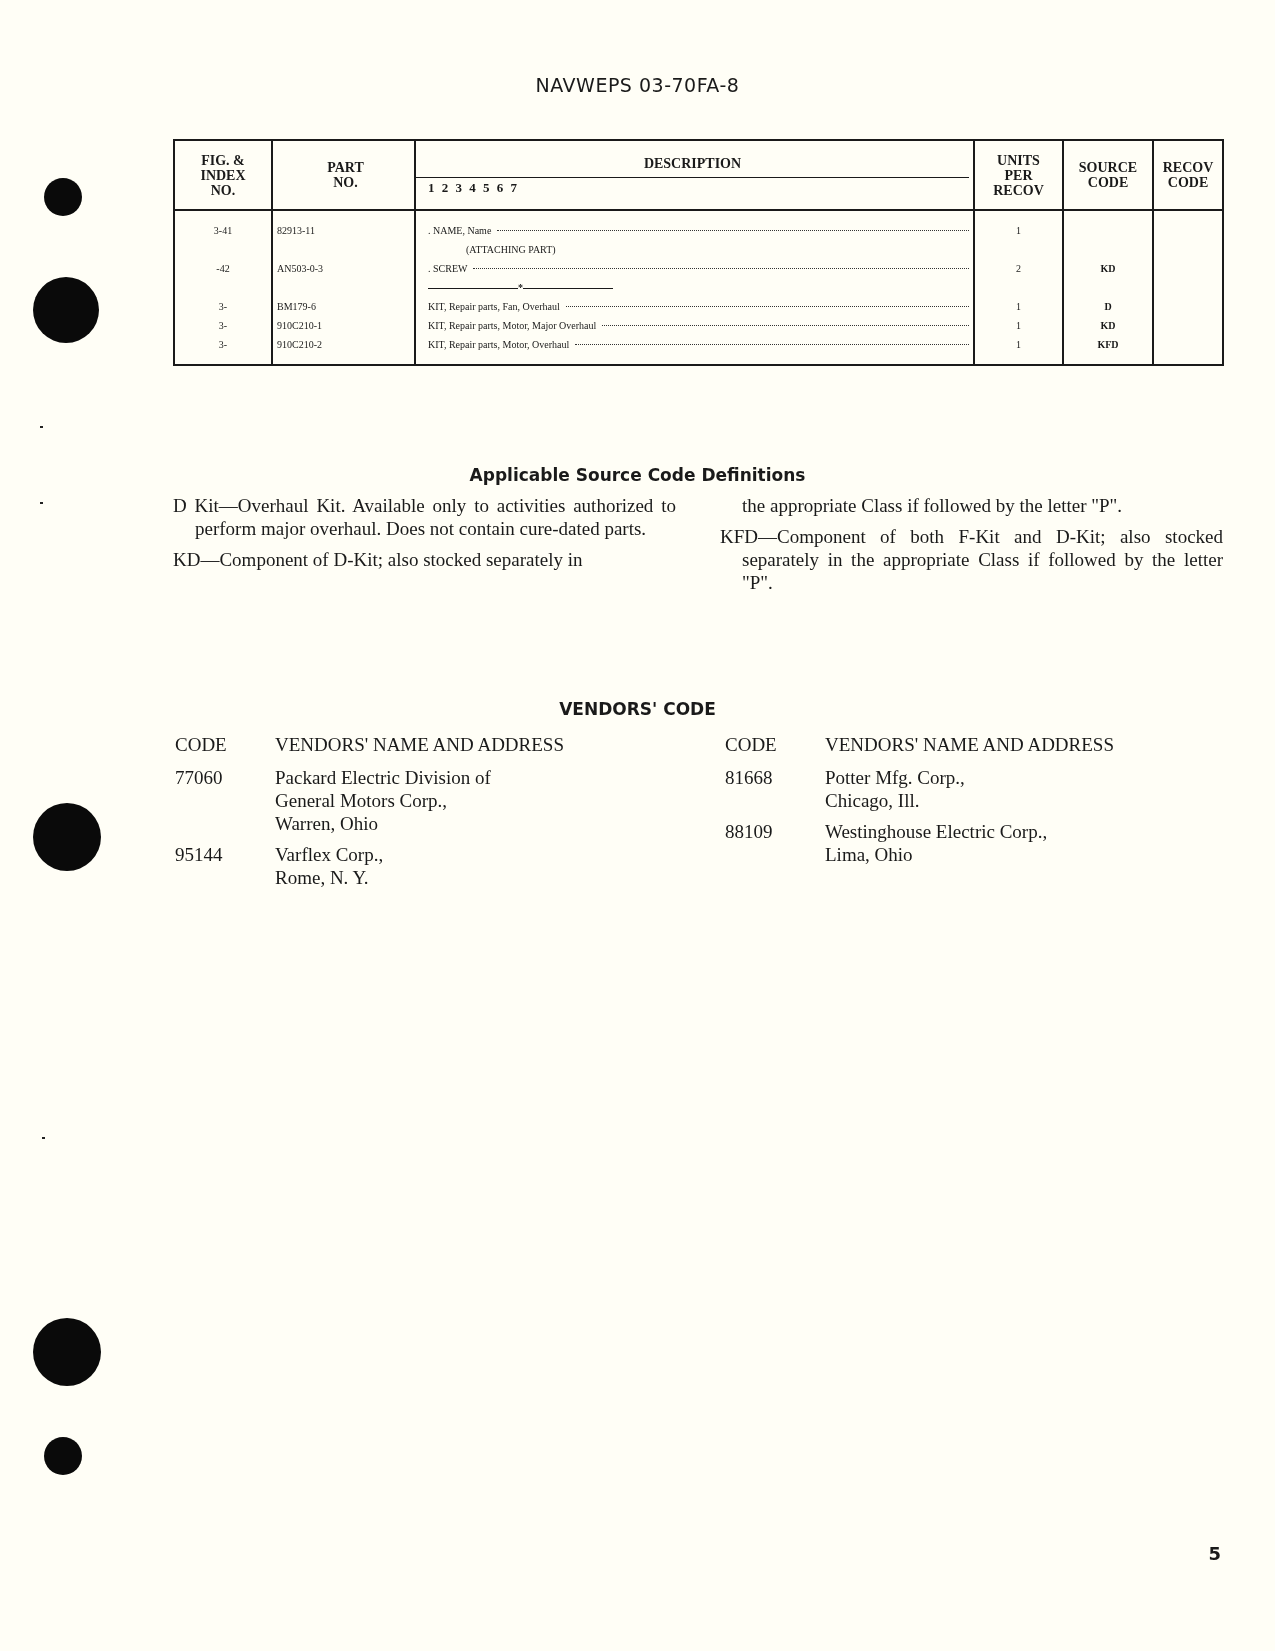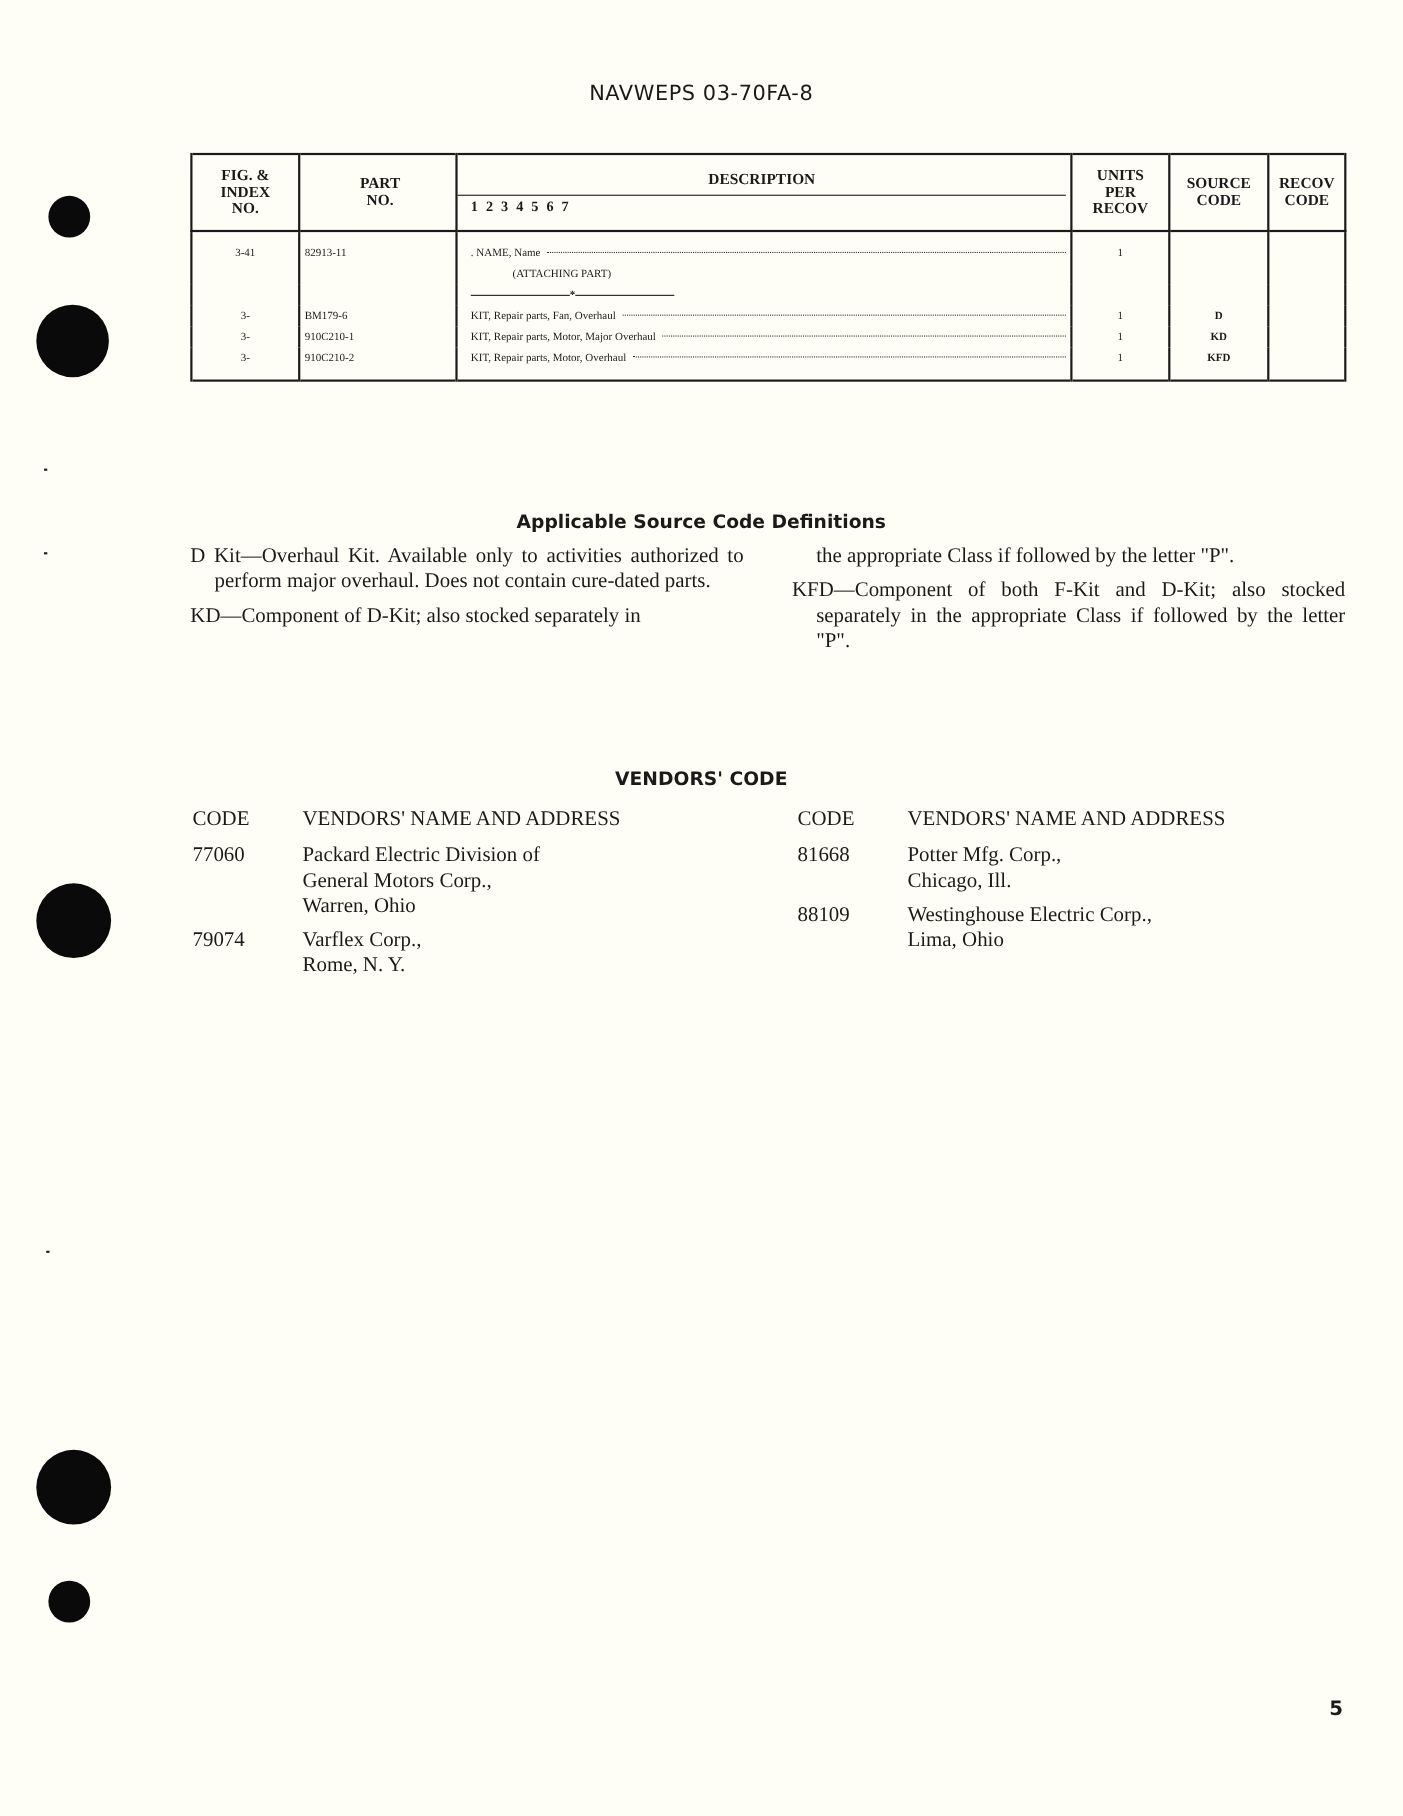--- a/index.html
+++ b/index.html
@@ -116,20 +116,33 @@
     </tr>
     <tr>
       <td class="c-fig"></td>
       <td class="c-part"></td>
       <td class="c-desc"><span style="padding-left:38px;">(ATTACHING PART)</span></td>
       <td class="c-units"></td>
       <td class="c-src"></td>
       <td class="c-recov"></td>
     </tr>
     <tr>
+      <td class="c-fig">-42</td>
+      <td class="c-part">AN503-0-3</td>
+      <td class="c-desc">
+          <div class="desc-line">
+            <span>. SCREW</span>
+            <span class="dots"></span>
+          </div>
+        </td>
+      <td class="c-units">2</td>
+      <td class="c-src">KD</td>
+      <td class="c-recov"></td>
+    </tr>
+    <tr>
       <td class="c-fig"></td>
       <td class="c-part"></td>
       <td class="c-desc sep"><span></span><b>*</b><span></span></td>
       <td class="c-units"></td>
       <td class="c-src"></td>
       <td class="c-recov"></td>
     </tr>
     <tr>
       <td class="c-fig">3-</td>
       <td class="c-part">BM179-6</td>
@@ -190,21 +203,21 @@
     <span class="vcode">CODE</span>
     <span class="vname">VENDORS' NAME AND ADDRESS</span>
   </div>
   <div class="vrow">
     <span class="vcode">77060</span>
     <span class="vname">Packard Electric Division of
 General Motors Corp.,
 Warren, Ohio</span>
   </div>
   <div class="vrow">
-    <span class="vcode">79074</span>
+    <span class="vcode">95144</span>
     <span class="vname">Varflex Corp.,
 Rome, N. Y.</span>
   </div>
 </div>
 
 <div class="abs vendors" style="left:725px; top:733px; width:500px;">
   <div class="vrow" style="margin-bottom:10px;">
     <span class="vcode">CODE</span>
     <span class="vname">VENDORS' NAME AND ADDRESS</span>
   </div>

